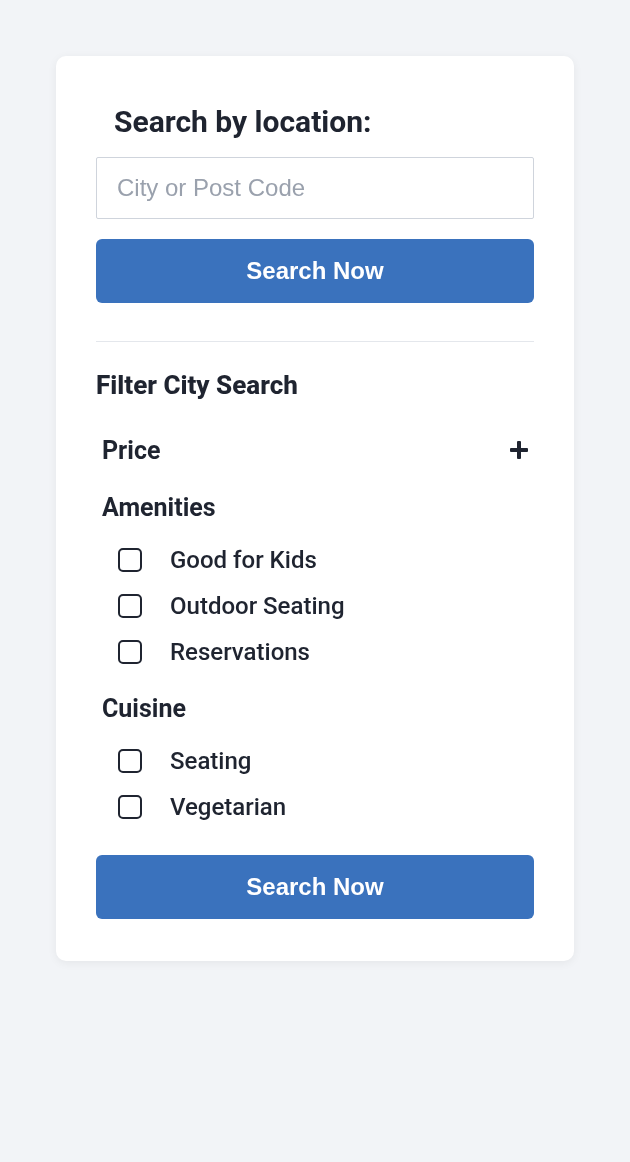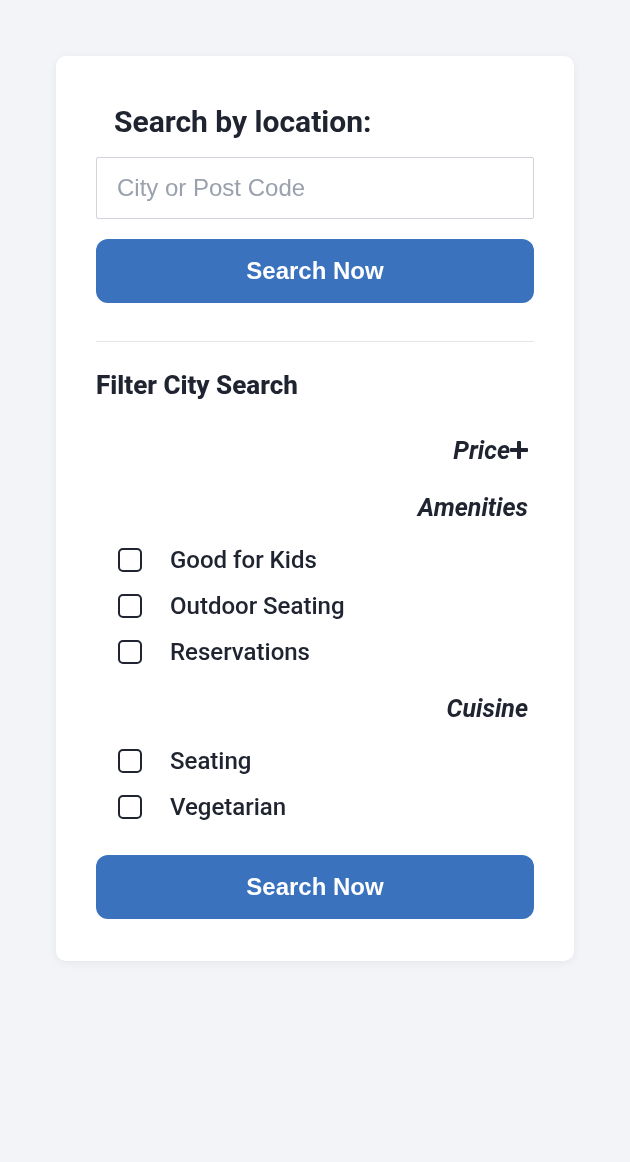--- a/index.html
+++ b/index.html
@@ -40,21 +40,21 @@
   .search-input::placeholder {
     color: #9aa1ad;
   }
   .btn-primary {
     width: 100%;
     background: #3a72bd;
     color: #ffffff;
     font-size: 24px;
     font-weight: 700;
     border: none;
-    border-radius: 12px;
+    border-radius: 6px;
     padding: 18px 0;
     cursor: pointer;
     text-align: center;
   }
   .divider {
     border: none;
     border-top: 1px solid #e4e7ec;
     margin: 38px 0 28px 0;
   }
   .filter-heading {
@@ -62,24 +62,23 @@
     font-weight: 800;
     color: #1f2430;
     margin-bottom: 36px;
   }
   .filter-section {
     margin-bottom: 28px;
     padding: 0 6px;
   }
   .filter-header {
     display: flex;
-    justify-content: flex-end;
+    justify-content: space-between;
     align-items: center;
     cursor: pointer;
-    font-style: italic;
   }
   .filter-title {
     font-size: 25px;
     font-weight: 700;
     color: #1f2430;
   }
   .filter-options {
     margin-top: 24px;
     padding-left: 16px;
   }

